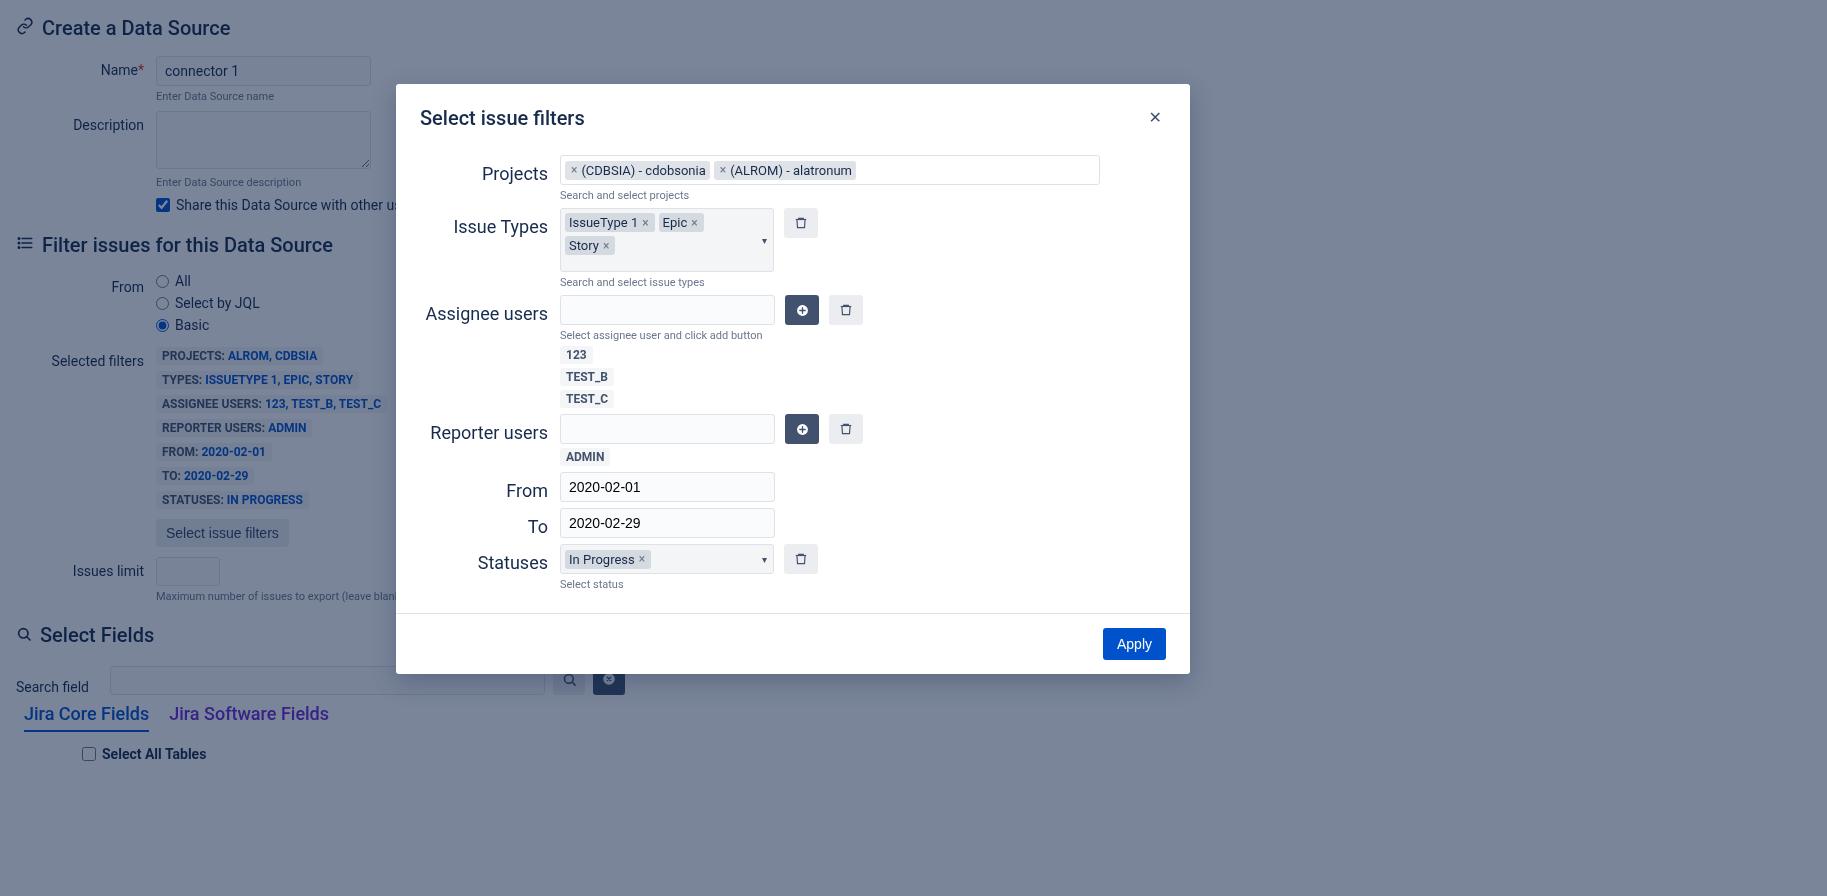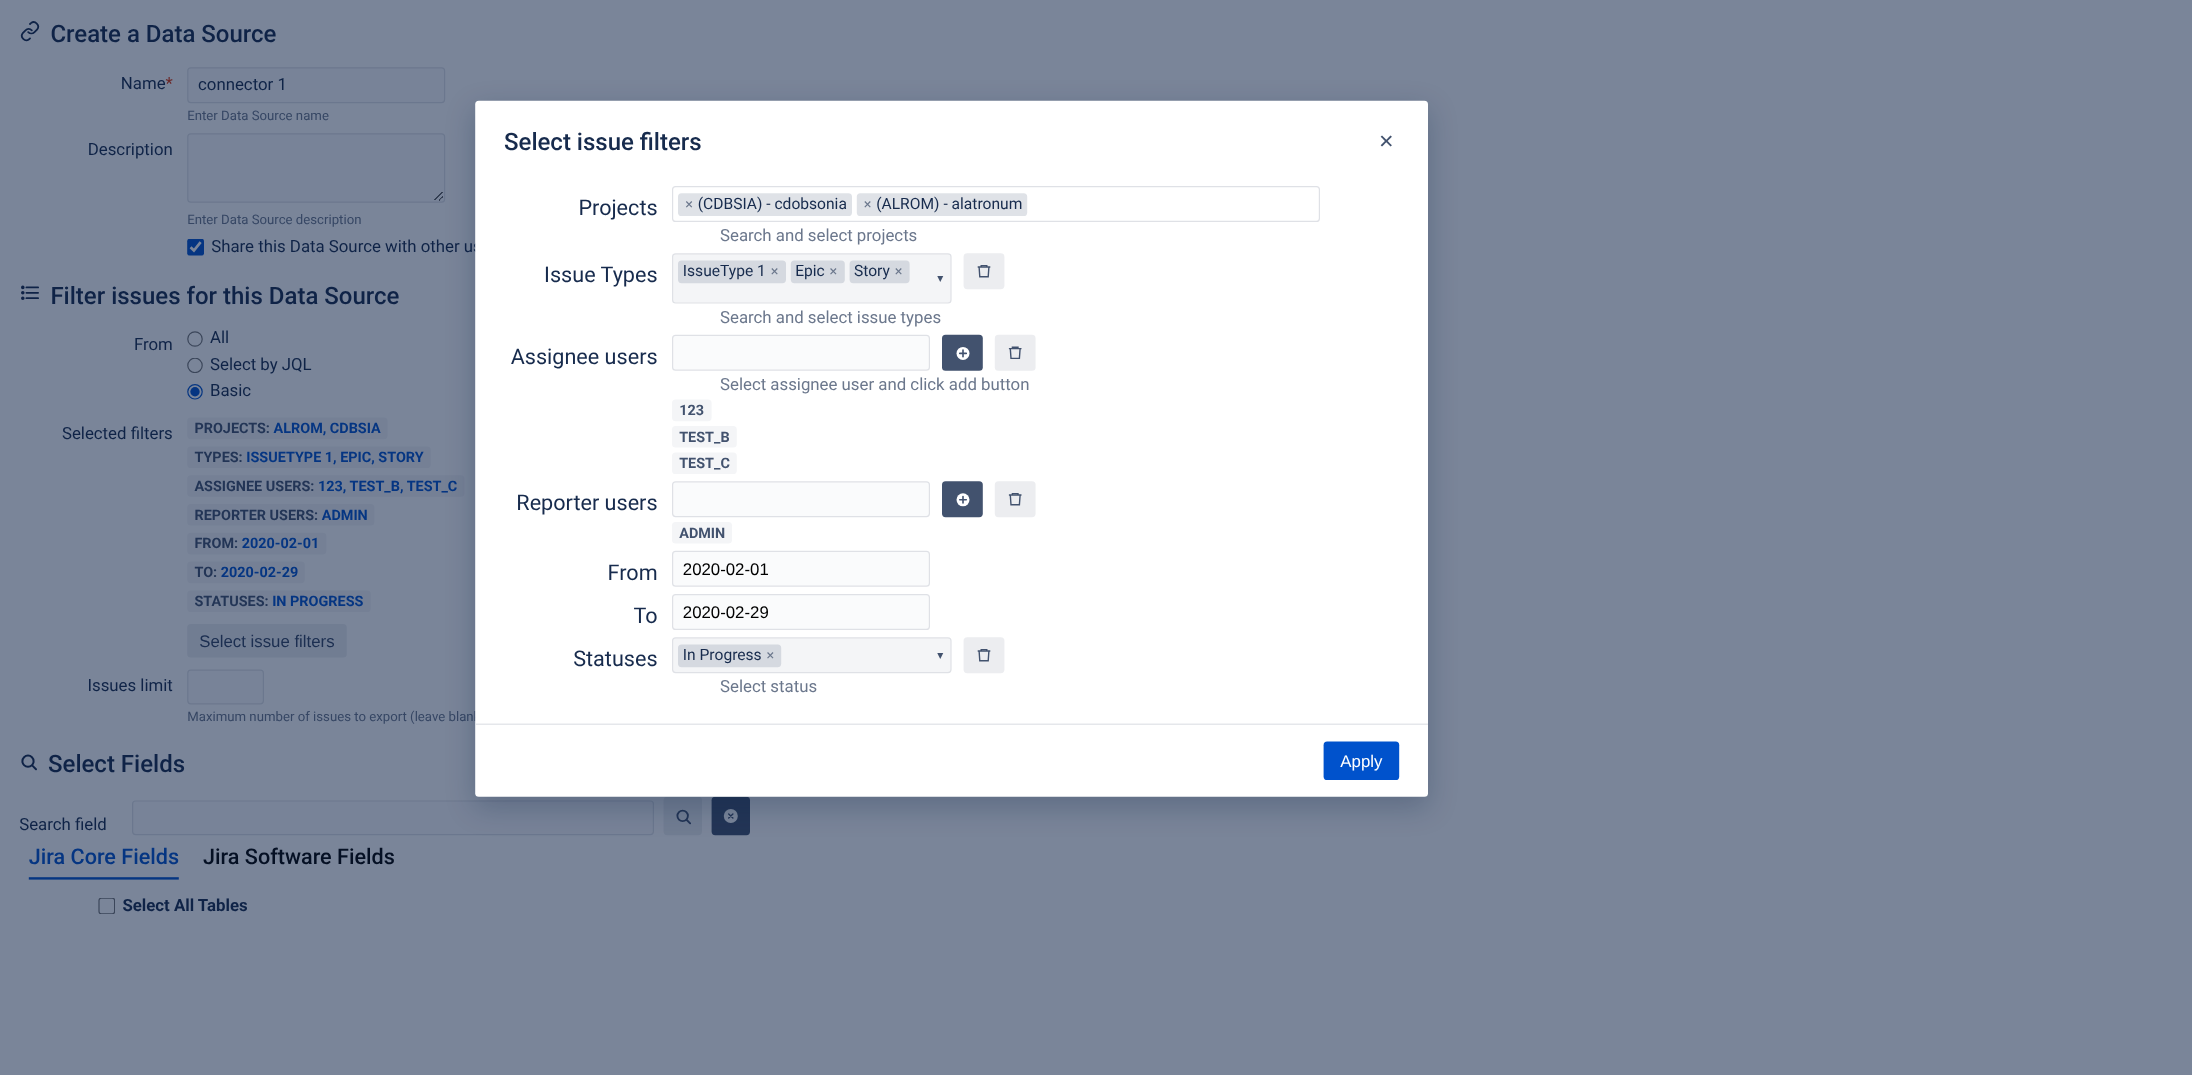--- a/index.html
+++ b/index.html
@@ -112,21 +112,21 @@
   justify-content: center;
   color: #42526e;
   cursor: pointer;
   margin-left: 8px;
 }
 .icon-btn.dark { background: #42526e; color: #fff; }
 .tabs { display: flex; gap: 20px; margin-top: 4px; border-bottom: 0; }
 .tab {
   font-size: 18px;
   font-weight: 500;
-  color: #000000;
+  color: #6d28d9;
   padding-bottom: 6px;
   cursor: pointer;
 }
 .tab.active { color: #0052cc; border-bottom: 2px solid #0052cc; }
 .search-wide {
   border: 1px solid #dfe1e6;
   background: #fafbfc;
   border-radius: 3px;
   padding: 6px 8px;
   width: 435px;
@@ -182,21 +182,21 @@
   border: 1px solid #dfe1e6;
   background: #f4f5f7;
   border-radius: 3px;
   padding: 4px 20px 4px 4px;
   min-height: 30px;
   display: flex;
   flex-wrap: wrap;
   gap: 4px;
   align-items: center;
   position: relative;
-  width: 233px;
+  width: 214px;
 }
 .multi.wide { width: 540px; background: #fff; }
 .chip {
   background: rgba(9,30,66,0.13);
   border-radius: 3px;
   padding: 2px 4px;
   font-size: 13px;
   color: #172b4d;
   display: inline-flex;
   align-items: center;
@@ -204,21 +204,21 @@
 }
 .chip .cx { font-size: 12px; color: #6b778c; cursor: pointer; padding: 0 2px; }
 .caret {
   position: absolute;
   right: 6px;
   top: 50%;
   transform: translateY(-50%);
   color: #42526e;
   font-size: 10px;
 }
-.mhint { font-size: 14px; color: #6b778c; margin-top: 4px; margin-left: 40px; }
+.mhint { font-size: 11px; color: #6b778c; margin-top: 4px; }
 .mtag {
   display: inline-block;
   background: #f4f5f7;
   border-radius: 3px;
   padding: 2px 6px;
   font-size: 12px;
   font-weight: 700;
   color: #42526e;
   margin-top: 4px;
   margin-right: 4px;

